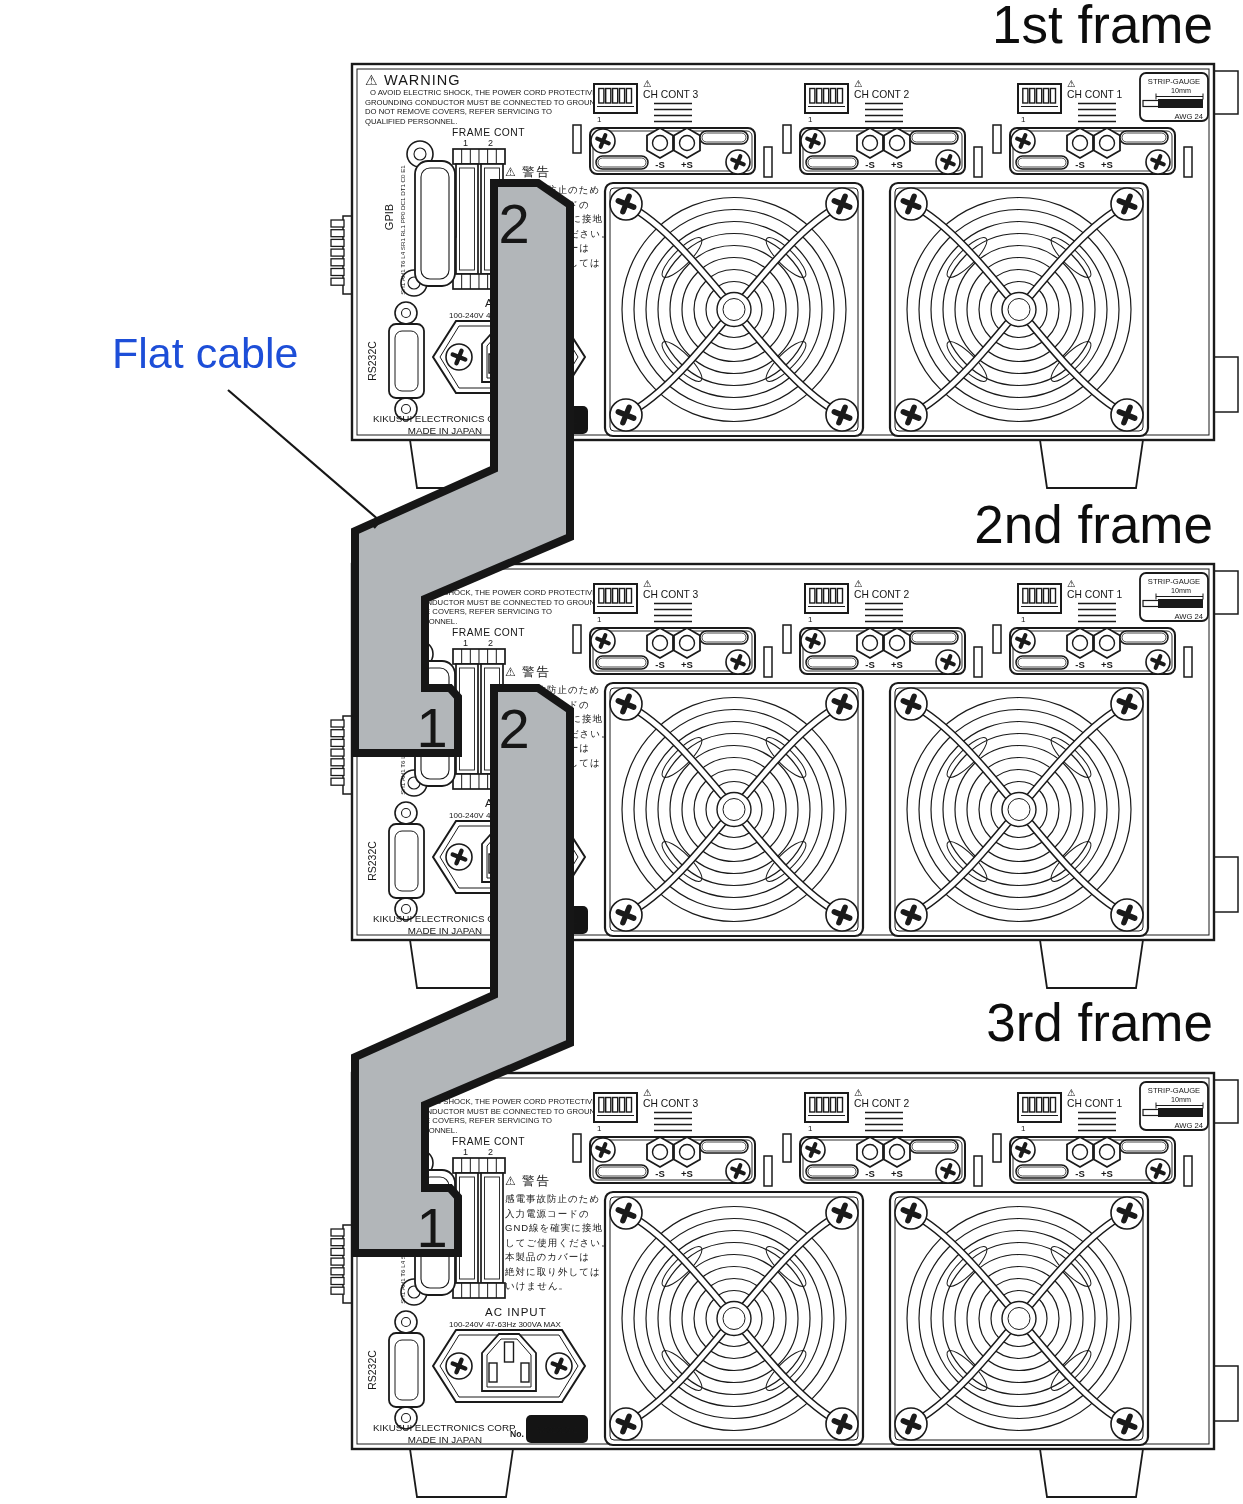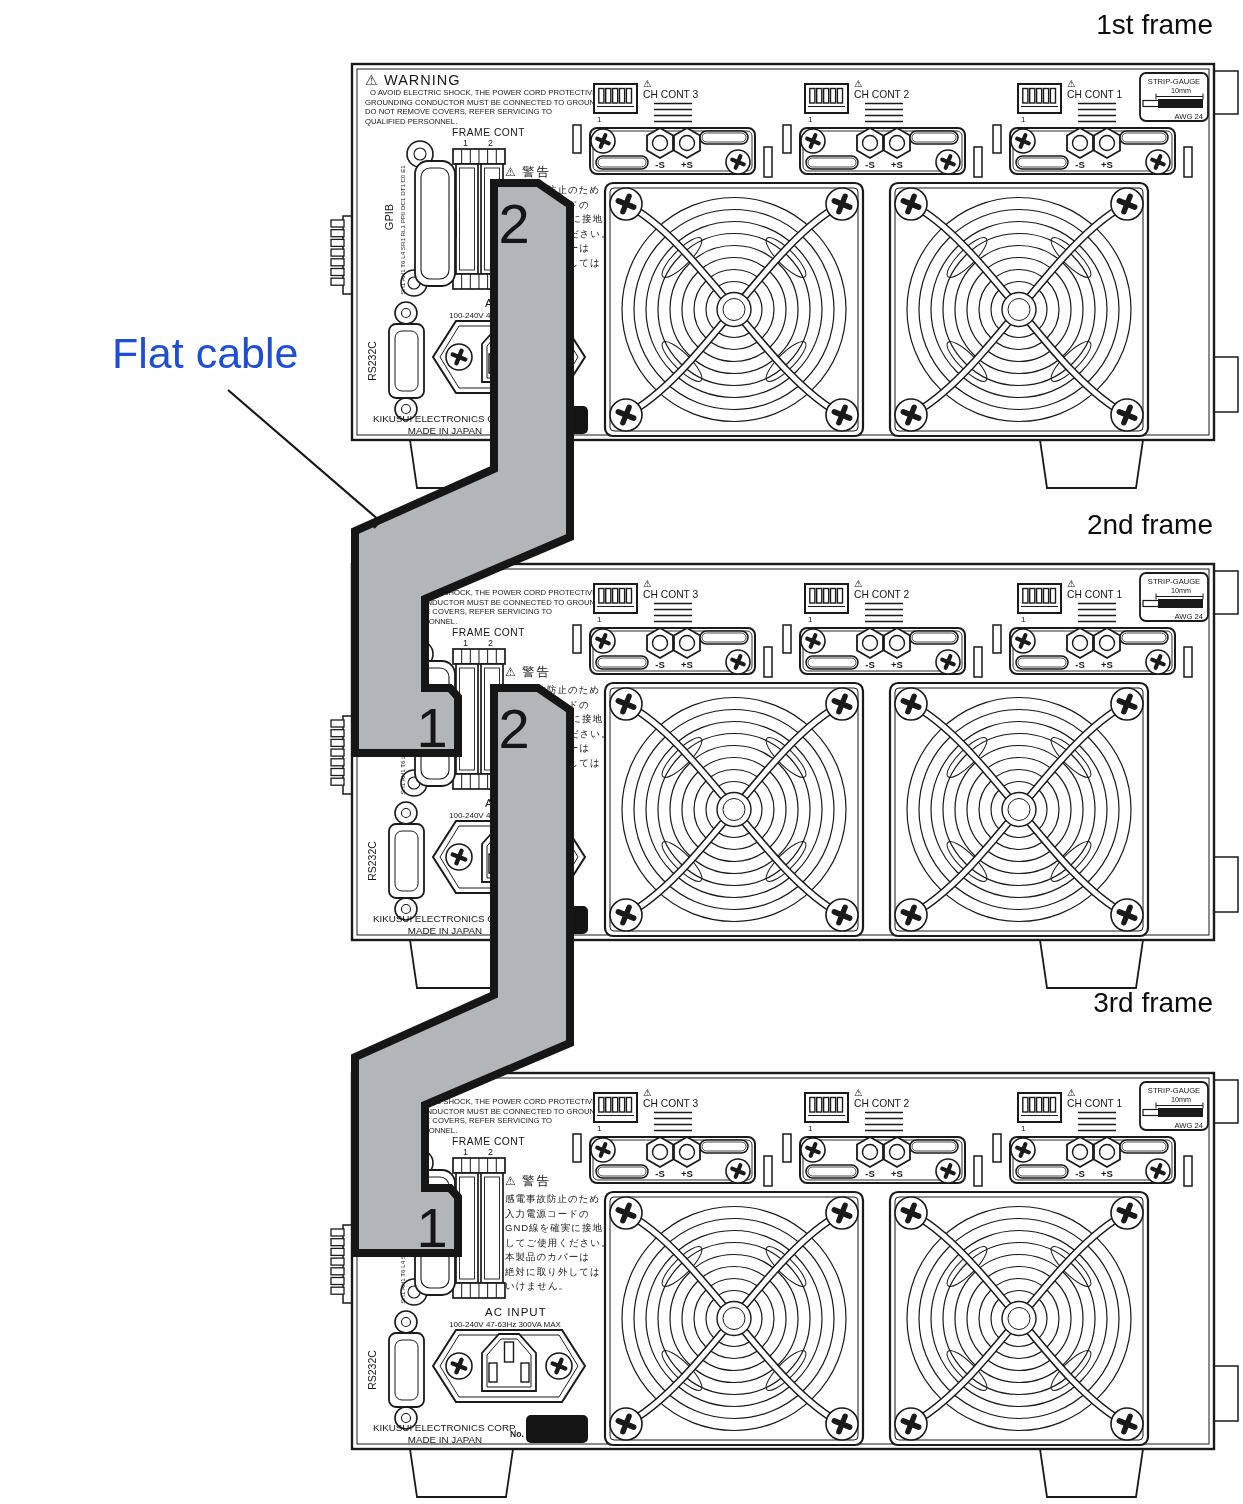--- a/index.html
+++ b/index.html
@@ -2,25 +2,25 @@
 <html><head>
 <meta charset="utf-8">
 <style>
   html,body{margin:0;padding:0;background:#ffffff;}
   #stage{position:relative;width:1243px;height:1504px;background:#ffffff;overflow:hidden;
          font-family:"Liberation Sans", sans-serif;}
   #artwrap{position:absolute;left:0;top:0;width:1243px;height:1504px;}
   svg text{font-family:"Liberation Sans", sans-serif; fill:#161616;}
   .ln{fill:none;stroke:#1a1a1a;}
   .fw{fill:#ffffff;stroke:#1a1a1a;}
-  .frame-title{position:absolute;right:30px;font-size:28px;line-height:46px;color:#0d0d0d;
+  .frame-title{position:absolute;right:30px;font-size:53px;line-height:46px;color:#0d0d0d;
                white-space:nowrap;text-align:right;}
   #label-frame-1{top:2px;}
   #label-frame-2{top:502px;}
-  #label-frame-3{top:980px;}
+  #label-frame-3{top:1000px;}
   #label-flat-cable{position:absolute;left:112px;top:330px;font-size:43px;line-height:46px;
                     color:#1d4ed8;white-space:nowrap;}
 </style>
 </head>
 <body>
 
 <div id="stage">
   <div id="artwrap"><svg width="1243" height="1504" viewBox="0 0 1243 1504" xmlns="http://www.w3.org/2000/svg">
         <g transform="translate(352,64)">
           <path class="fw" stroke-width="1.8" d="M58,376 L161,376 L154,424 L65,424 Z"></path>

